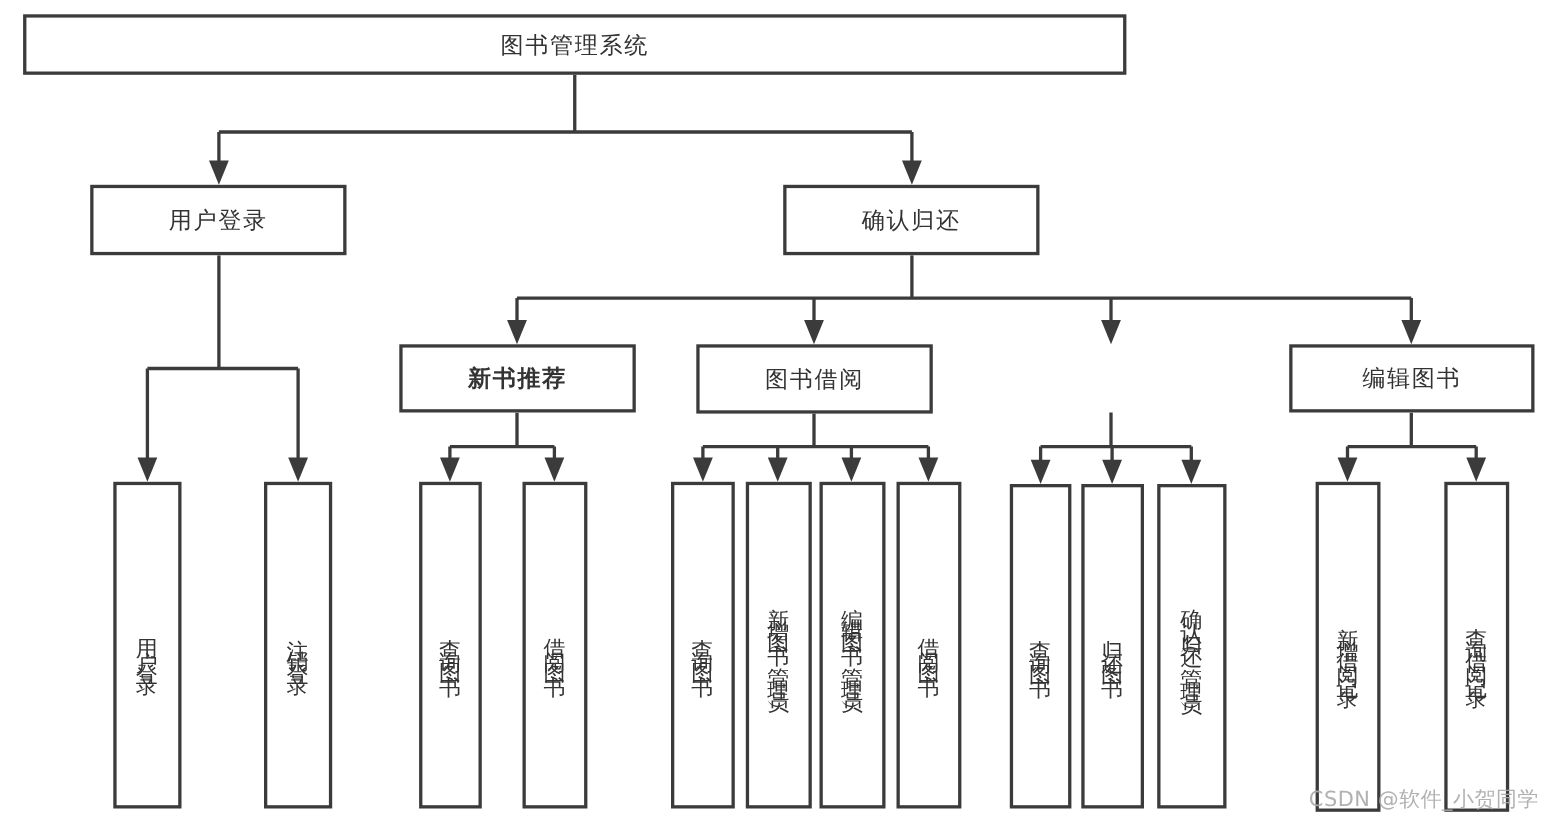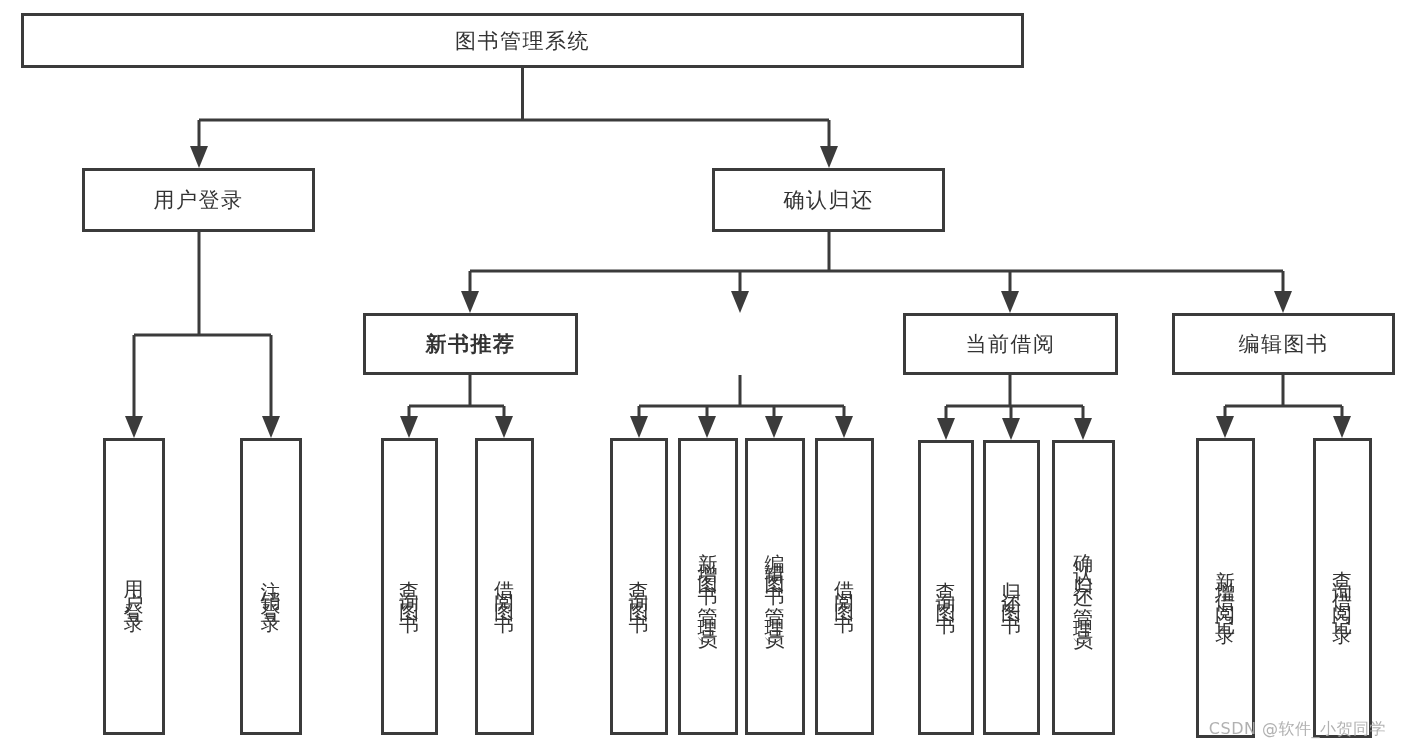--- a/index.html
+++ b/index.html
@@ -37,23 +37,23 @@
   .node.v .lbl {
     writing-mode: vertical-rl;
     text-orientation: mixed;
     font-size: 20px;
     letter-spacing: 11px;
     line-height: 1;
     max-height: 292px;
   }
   .watermark {
     position: absolute;
-    right: 19px;
+    right: 6px;
     bottom: 7px;
-    font-size: 16px;
+    font-size: 19px;
     color: rgba(170,170,170,0.92);
     z-index: 3;
     letter-spacing: 0.5px;
     white-space: nowrap;
     margin-top: 27px;
   }
 </style>
 </head>
 <body>
 
@@ -129,22 +129,22 @@
   <div class="node h" style="left:82px; top:168px; width:233px; height:64px;">
     <span class="lbl">用户登录</span>
   </div>
   <div class="node h" style="left:712px; top:168px; width:233px; height:64px;">
     <span class="lbl">确认归还</span>
   </div>
 
   <div class="node h" style="left:363px; top:313px; width:215px; height:62px;font-weight:bold;">
     <span class="lbl">新书推荐</span>
   </div>
-  <div class="node h" style="left:903px; top:313px; width:215px; height:62px;">
-    <span class="lbl">当前借阅</span>
+  <div class="node h" style="left:633px; top:313px; width:215px; height:63px;">
+    <span class="lbl">图书借阅</span>
   </div>
   <div class="node h" style="left:1172px; top:313px; width:223px; height:62px;">
     <span class="lbl">编辑图书</span>
   </div>
 
   <div class="node v" style="left:103px; top:438px; width:62px; height:297px;">
     <span class="lbl">用户登录</span>
   </div>
   <div class="node v" style="left:240px; top:438px; width:62px; height:297px;">
     <span class="lbl">注销登录</span>

